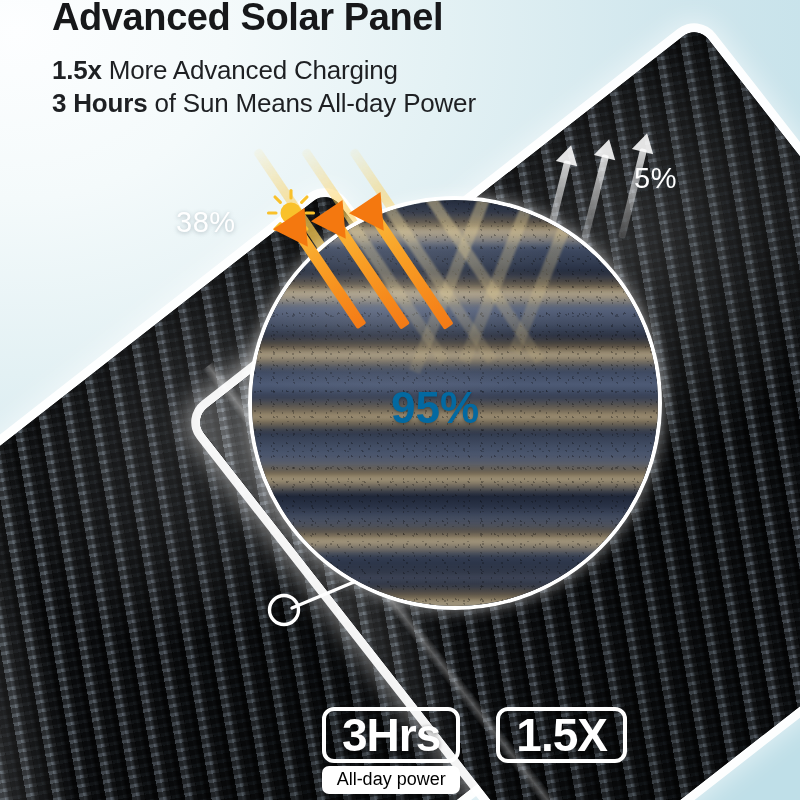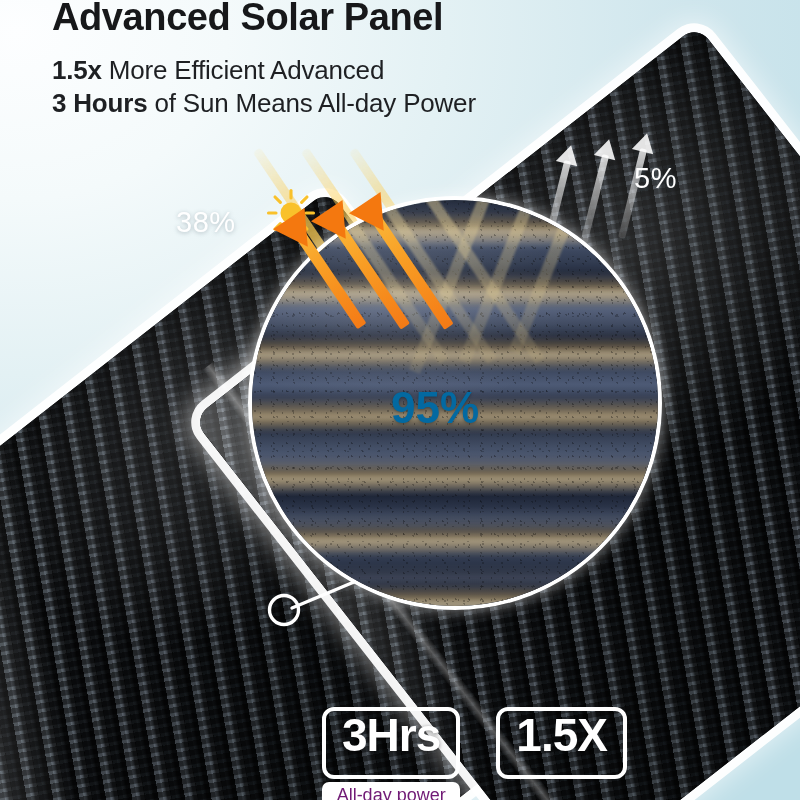--- a/index.html
+++ b/index.html
@@ -225,34 +225,34 @@
     letter-spacing:-.2px; white-space:nowrap;
   }
   .sub-line b { font-weight:700; }
 
   
   .badges { position:absolute; left:322px; top:707px; display:flex; gap:36px; }
   .badge { position:relative; }
   .badge-num {
     border:4px solid #ffffff;
     border-radius:12px;
-    padding:1px 16px 16px;
+    padding:1px 16px 0;
     color:#ffffff;
     font-size:46px;
     font-weight:700;
     letter-spacing:-1px;
     line-height:1.02;
     text-align:center;
     text-shadow:0 1px 4px rgba(0,0,0,.45);
   }
   .badge-cap {
     margin-top:3px;
     background:#ffffff;
     border-radius:7px;
-    color:#701a75;
+    color:#000000;
     font-size:18px;
     padding:3px 10px 4px;
     text-align:center;
     white-space:nowrap;
   }
 </style>
 </head>
 <body>
 
 <div id="stage">
@@ -348,21 +348,21 @@
   </div>
 
   <div class="pct pct-100">38%</div>
   <div class="pct pct-5">5%</div>
   <div class="pct-95">95%</div>
 
   <div class="head">
     <div class="title">Advanced Solar Panel</div>
     <div class="sub">
       <div class="sub-line">
-        <b>1.5x</b><span> More Efficient Advanced</span>
+        <b>1.5x</b><span> More Advanced Charging</span>
       </div>
       <div class="sub-line">
         <b>3 Hours</b><span> of Sun Means All-day Power</span>
       </div>
     </div>
   </div>
 
   <div class="badges">
     <div class="badge">
       <div class="badge-num">3Hrs</div>

